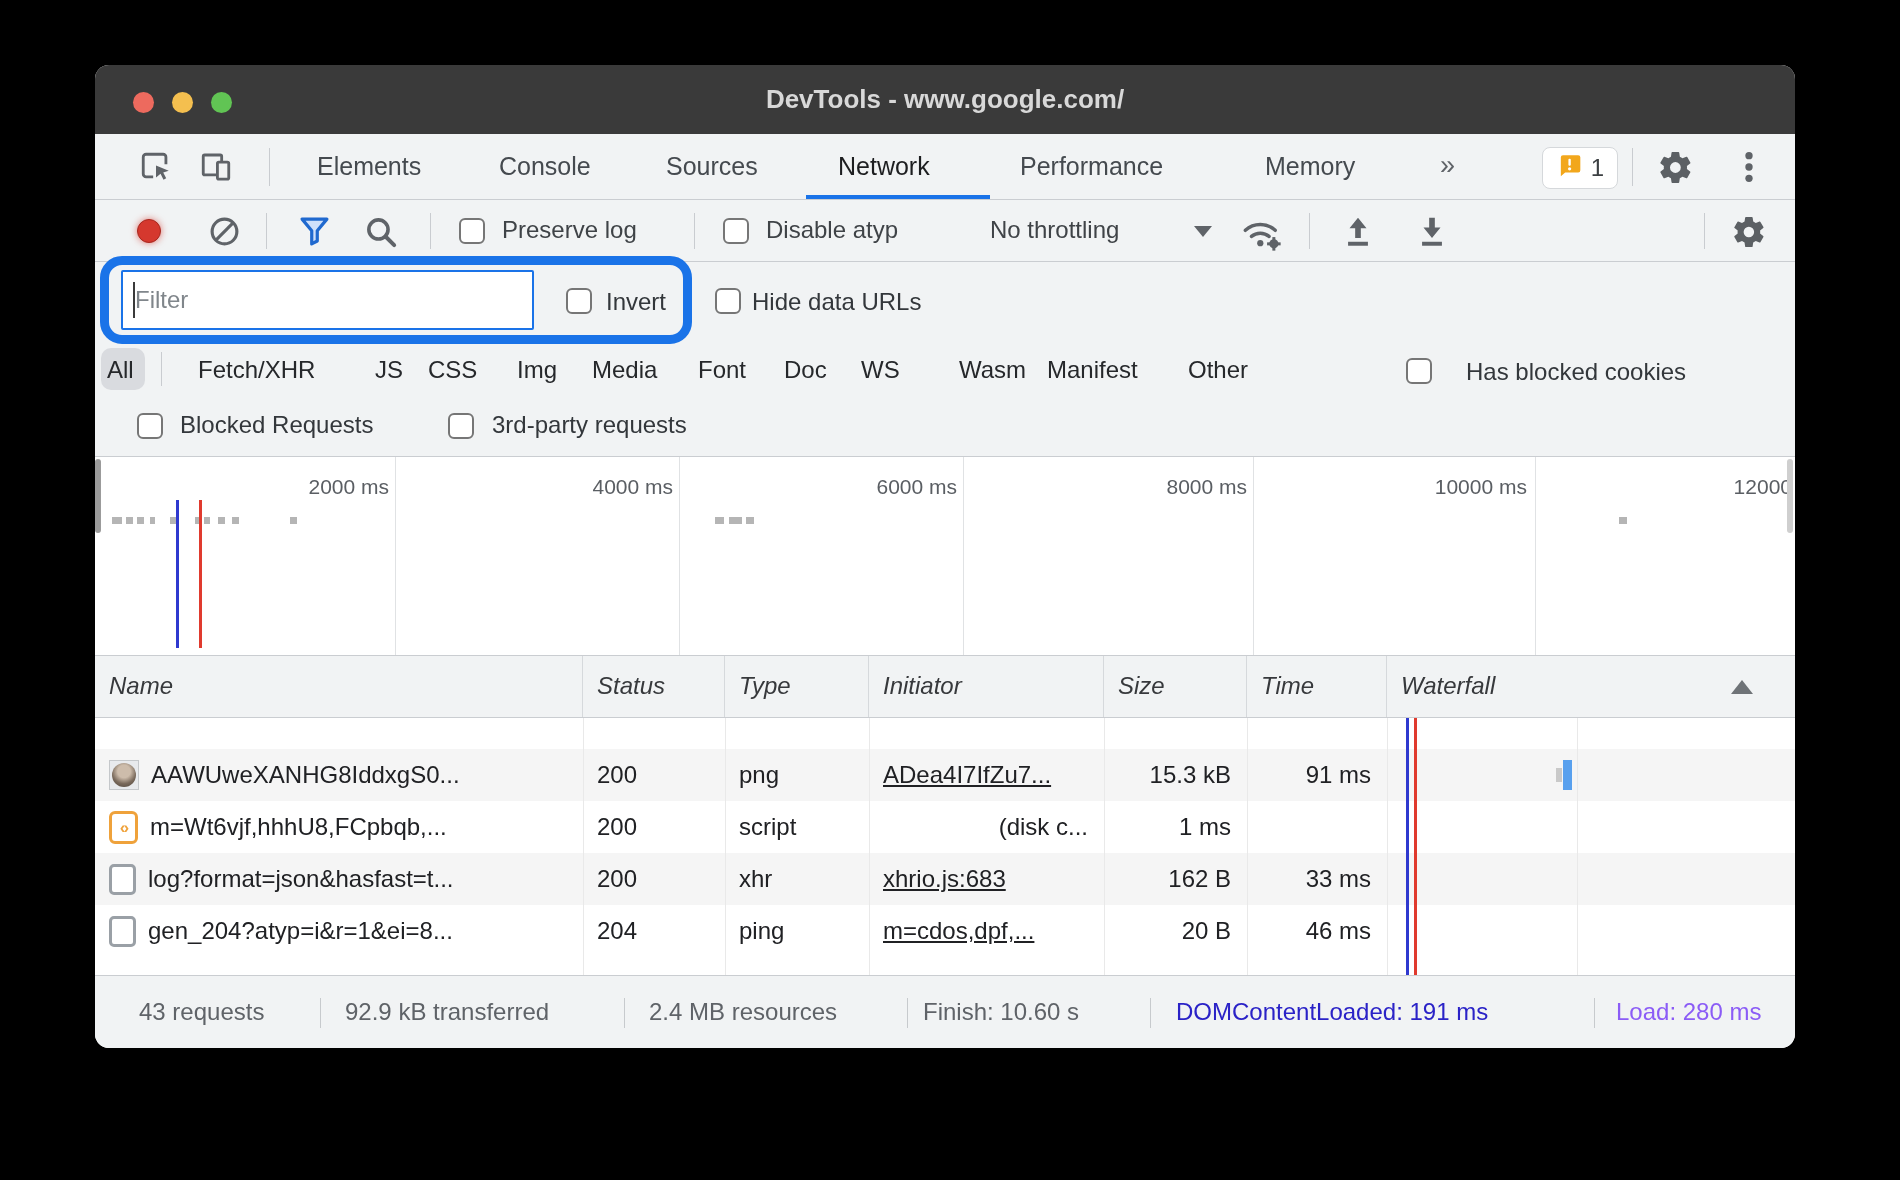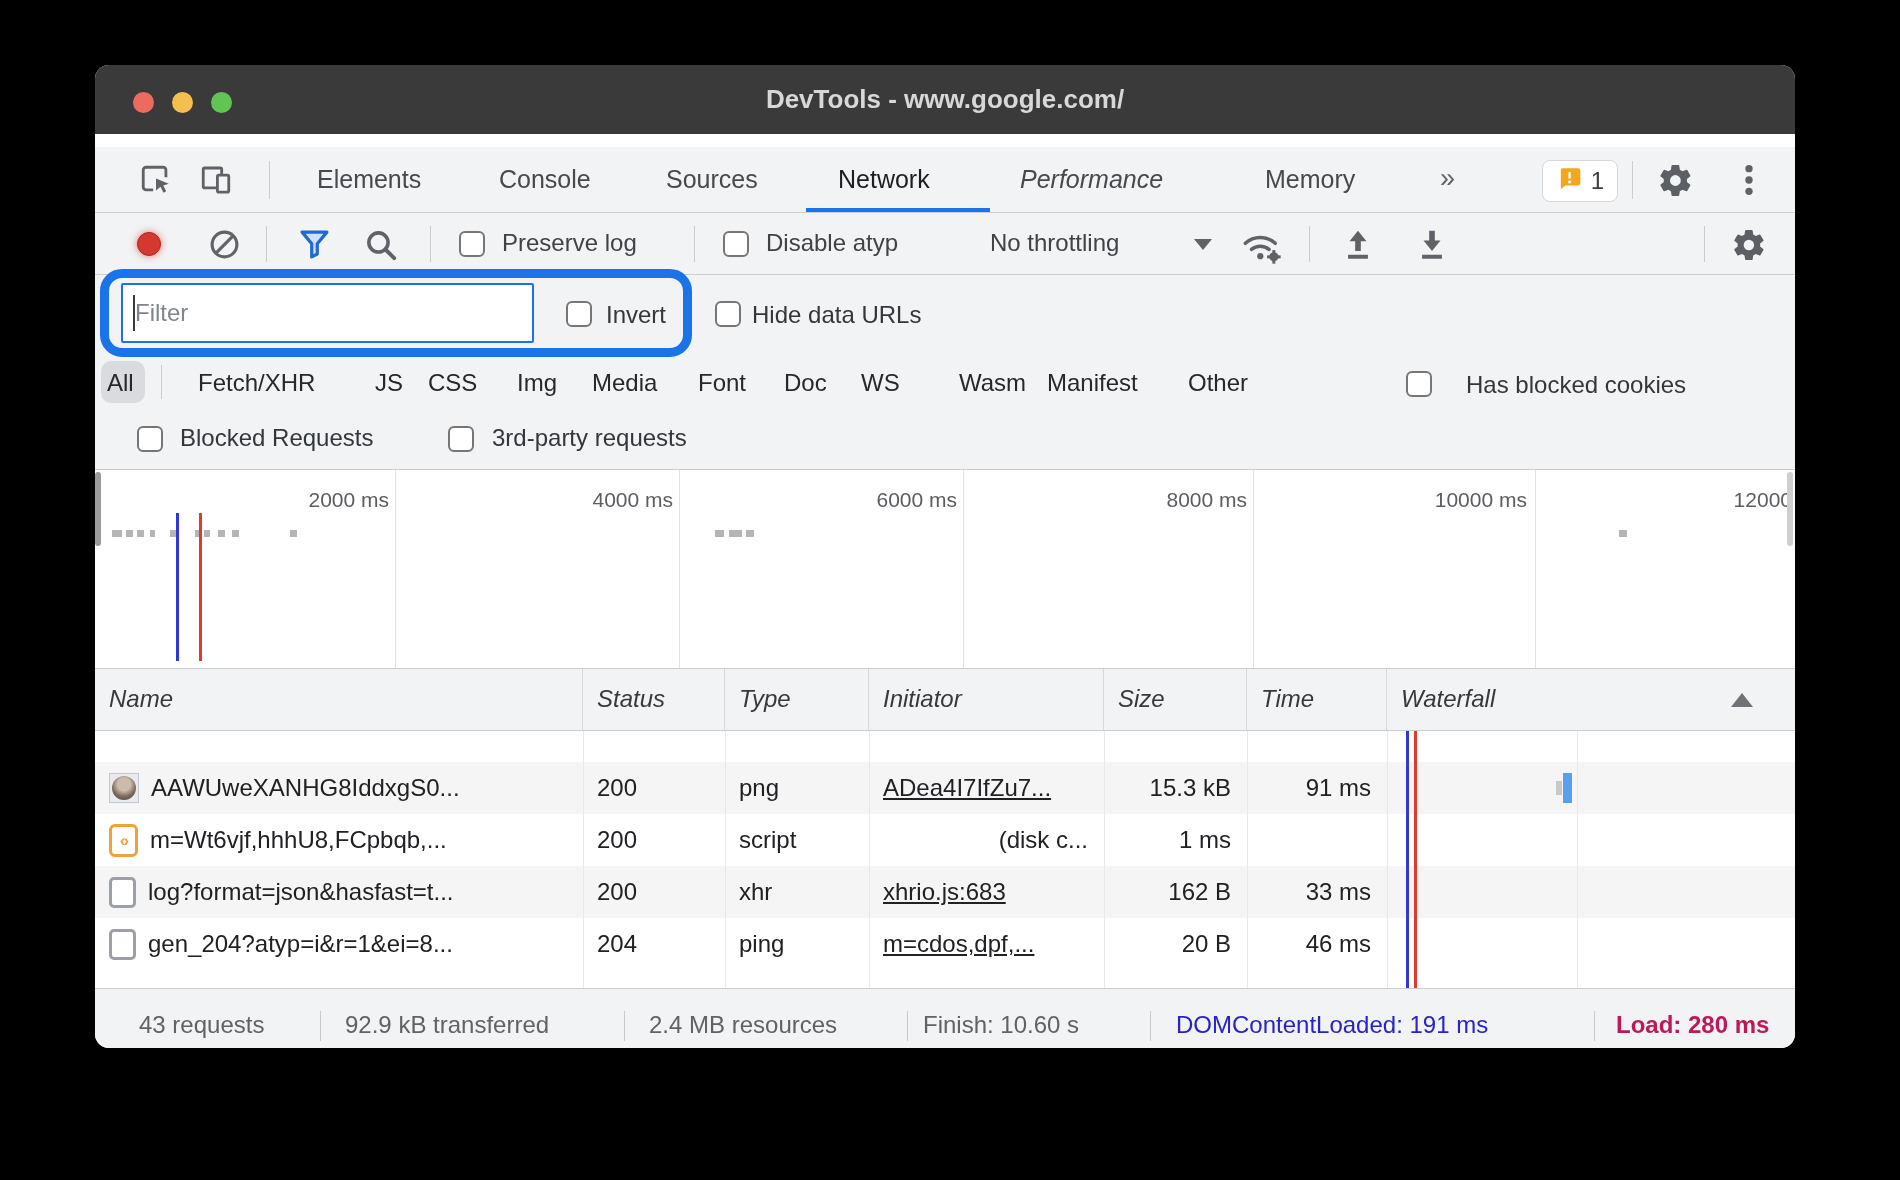--- a/index.html
+++ b/index.html
@@ -14,21 +14,21 @@
   
   .titlebar { position:relative; height:69px; background:#3a3a3a; }
   .traffic { position:absolute; top:27px; width:21px; height:21px; border-radius:50%; }
   .t-red   { left:38px;  background:#ed6a5e; }
   .t-yellow{ left:77px;  background:#f4bf4f; }
   .t-green { left:116px; background:#61c454; }
   .win-title { position:absolute; left:0; right:0; top:0; height:69px; line-height:69px;
     text-align:center; color:#d8d8d8; font-size:26px; font-weight:bold; }
 
   
-  .tabbar { position:relative; height:66px; background:#f1f3f4; border-bottom:1px solid #cacdd1;margin-top:13px; }
+  .tabbar { position:relative; height:66px; background:#f1f3f4; border-bottom:1px solid #cacdd1; }
   .tb-icon { position:absolute; top:16px; }
   .vsep { position:absolute; width:1px; background:#c9ccd0; }
   .main-tab { position:absolute; top:0; height:65px; line-height:65px; font-size:25px; color:#454a4f; cursor:default; }
   .main-tab.active { color:#1d1e20; }
   .tab-underline { position:absolute; left:711px; bottom:0; width:184px; height:4px; background:#1a73e8; }
   .chevrons { position:absolute; top:0; height:65px; line-height:63px; font-size:27px; color:#5f6368; }
   .issues-badge { position:absolute; left:1447px; top:13px; width:76px; height:42px; background:#fff;
     border:1px solid #d5d8db; border-radius:8px; display:flex; align-items:center; justify-content:center; gap:8px; }
   .issues-count { font-size:24px; color:#3c4043; }
 
@@ -90,21 +90,21 @@
   .icon-image .face { width:24px; height:24px; border-radius:50%;
     background:radial-gradient(circle at 50% 35%, #cdbcab 0 32%, #7a6a5c 62%, #4a4138 100%); }
   .icon-script { width:29px; height:33px; border:3px solid #efa23b; border-radius:6px; background:#fff; flex:none;
     color:#efa23b; font-size:17px; font-weight:bold; text-align:center; line-height:27px; letter-spacing:-2px; }
   .icon-file { width:27px; height:31px; border:3px solid #9aa0a6; border-radius:5px; background:#fff; flex:none; }
 
   
   .statusbar { position:relative; height:73px; background:#f1f3f4; border-top:1px solid #cacdd1; overflow:hidden; }
   .stat { position:absolute; top:0; height:77px; line-height:72px; font-size:24px; color:#5f6368; white-space:nowrap; }
   .stat.blue { color:#2a22c7; }
-  .stat.red { color:#be185d;font-weight:bold; }
+  .stat.red { color:#8b5cf6; }
   .stat-sep { position:absolute; top:22px; width:1px; height:30px; background:#c7cacd; }
 </style>
 </head>
 <body>
 
 <div class="stage">
 <div class="devtools-window">
 
   <div class="titlebar">
     <div class="traffic t-red"></div>
@@ -125,21 +125,21 @@
             <rect x="3" y="3.5" width="13" height="14" rx="1" fill="none" stroke="#5f6368" stroke-width="2"></rect>
             <rect x="13" y="8.5" width="8" height="12" rx="1" fill="#f1f3f4" stroke="#5f6368" stroke-width="2"></rect>
           </svg>
     </span>
     <div class="vsep" style="left:174px; top:14px; height:38px;"></div>
 
     <div class="main-tab" style="left:222px;">Elements</div>
     <div class="main-tab" style="left:404px;">Console</div>
     <div class="main-tab" style="left:571px;">Sources</div>
     <div class="main-tab active" style="left:743px;">Network</div>
-    <div class="main-tab" style="left:925px;font-style:italic;">Performance</div>
+    <div class="main-tab" style="left:925px;">Performance</div>
     <div class="main-tab" style="left:1170px;">Memory</div>
     <div class="chevrons" style="left:1345px;">»</div>
     <div class="tab-underline"></div>
 
     <div class="issues-badge">
       <span>
         <svg width="27" height="26" viewBox="0 0 24 24">
               <path d="M22 4v12a2 2 0 0 1-2 2H8l-4 3.4V4a2 2 0 0 1 2-2h14a2 2 0 0 1 2 2z" fill="#f2a71c"></path>
               <rect x="11" y="5.2" width="2.2" height="6.6" rx="1" fill="#fff"></rect>
               <circle cx="12.1" cy="14.6" r="1.5" fill="#fff"></circle>

